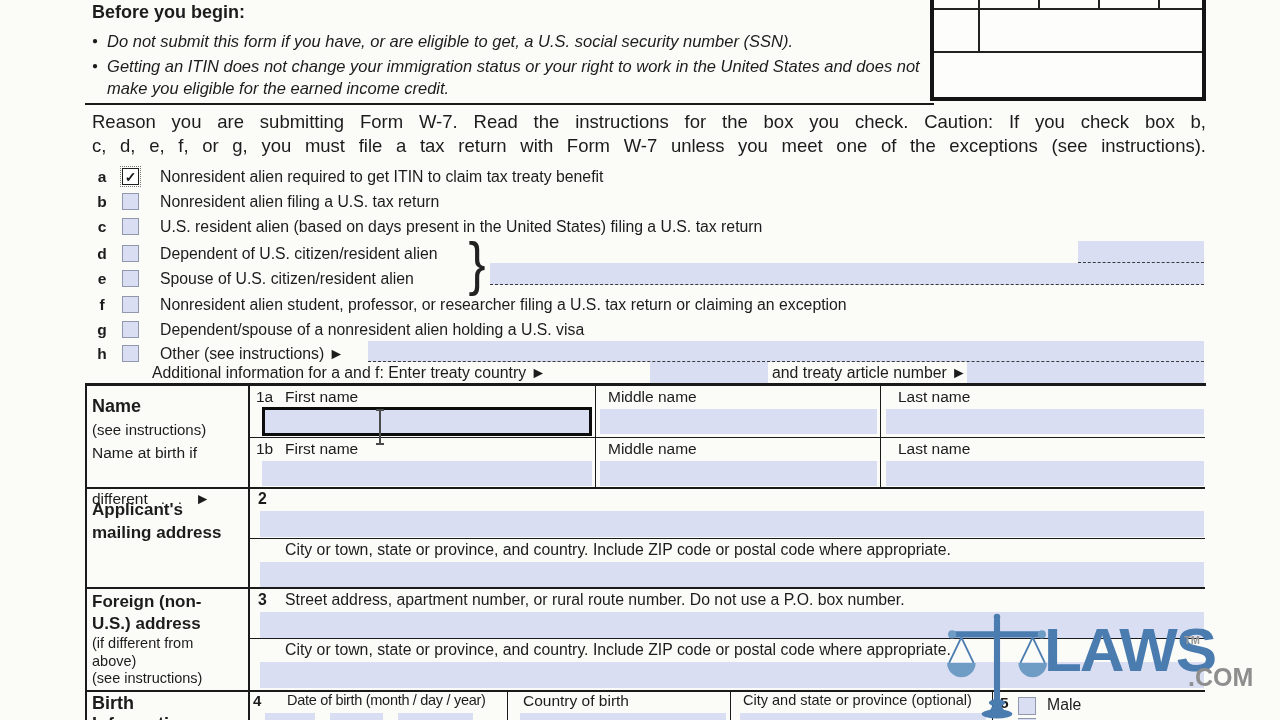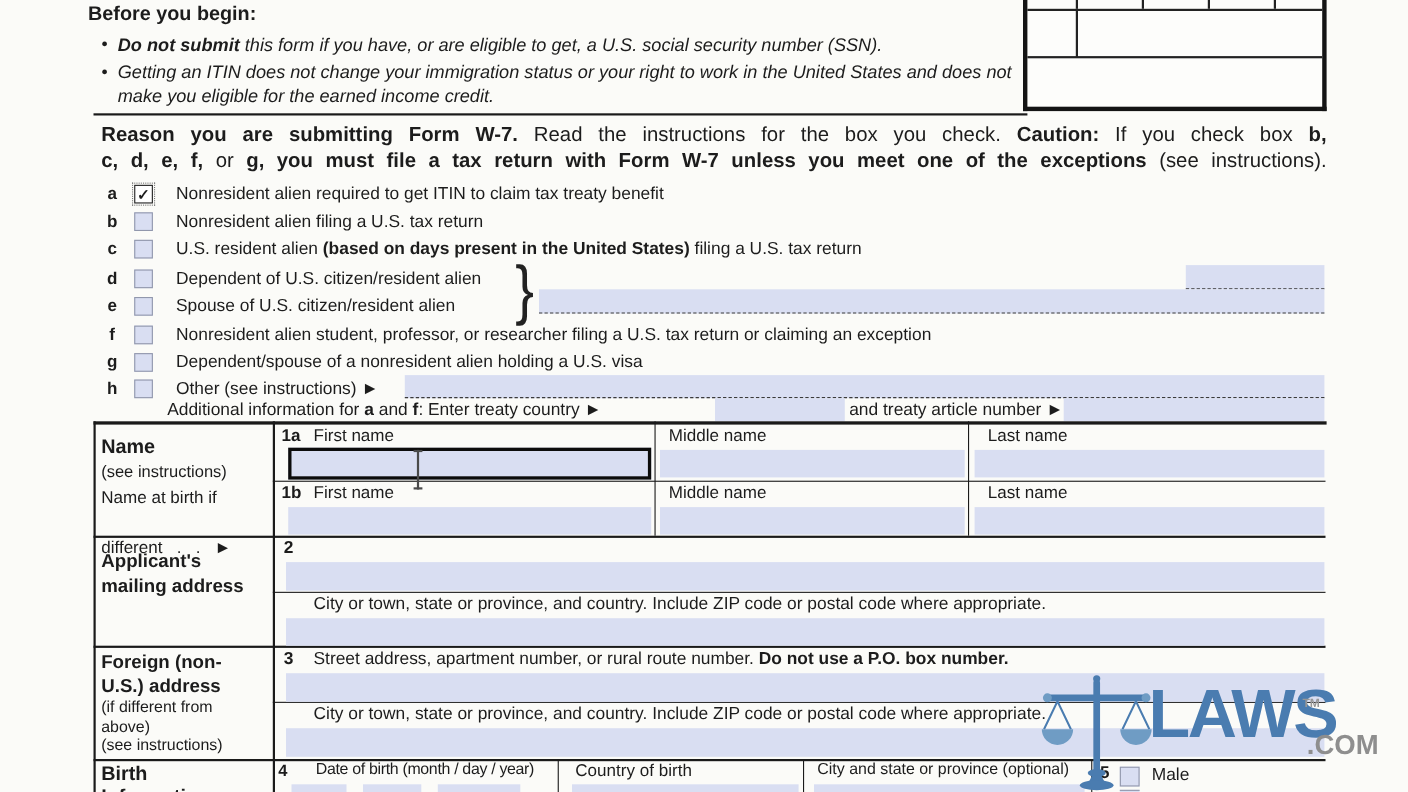--- a/index.html
+++ b/index.html
@@ -1,26 +1,26 @@
 <!DOCTYPE html>
 <html><head>
 <meta charset="utf-8">
 <style>
   html,body{margin:0;padding:0;background:#e8e8e6;}
   #frame{position:relative;width:1280px;height:720px;background:#fbfbf8;overflow:hidden;
          font-family:"Liberation Sans",sans-serif;color:#1c1c1c;}
   .abs{position:absolute;}
-  .b{font-weight:bold;}
+  .b{font-weight:normal;}
   .nw{white-space:nowrap;}
   .field{position:absolute;background:#d9def2;}
   .dashb{border-bottom:1px dashed #3a3a3a;}
   .line{position:absolute;background:#1a1a1a;}
 
   
-  .byb-title{left:80px;top:2px;font-size:18px;font-weight:bold;}
+  .byb-title{left:92px;top:2px;font-size:18px;font-weight:bold;}
   .bullet-row{display:flex;align-items:flex-start;font-style:italic;font-size:16.5px;line-height:22px;}
   .bdot{font-style:normal;font-size:10px;line-height:22px;margin-right:9px;}
   .byb-b1{left:92px;top:30px;width:860px;}
   .byb-b2{left:92px;top:55px;width:845px;}
   .rule-top{left:85px;top:103px;width:849px;height:2px;}
 
   
   .irsbox{left:930px;top:-6px;width:276px;height:107px;border:4px solid #141414;border-top:none;
           background:#fdfdfb;box-sizing:border-box;}
   .irsbox .h1{position:absolute;left:0;right:0;top:14px;height:1.5px;background:#222;}

